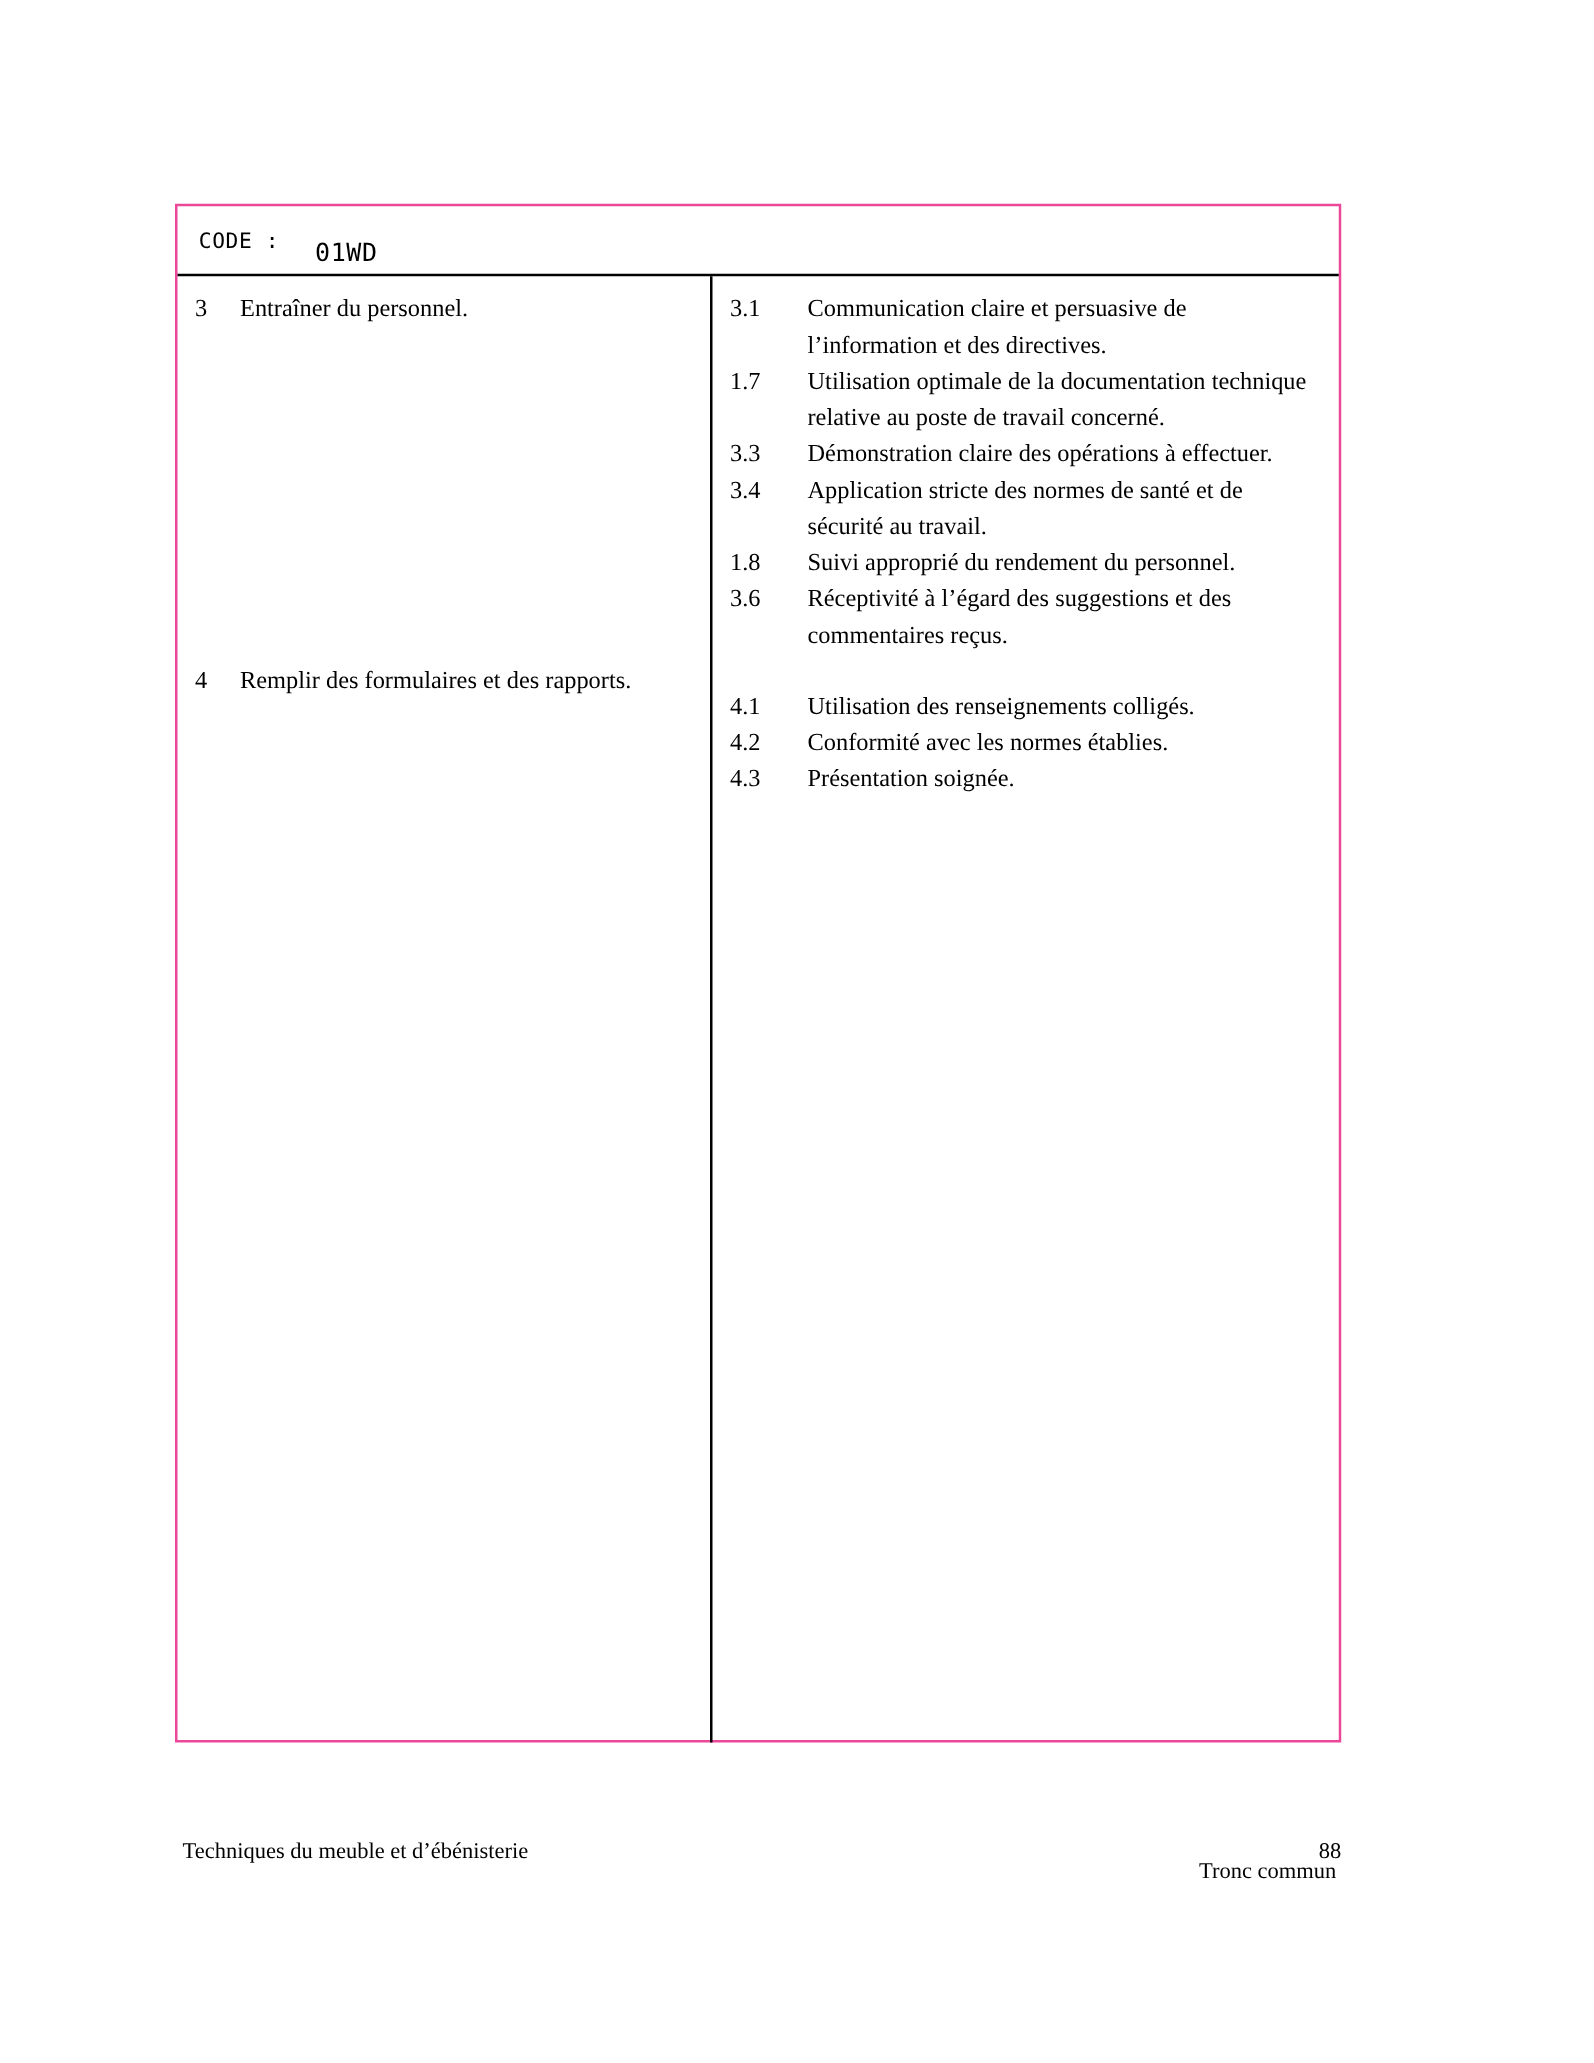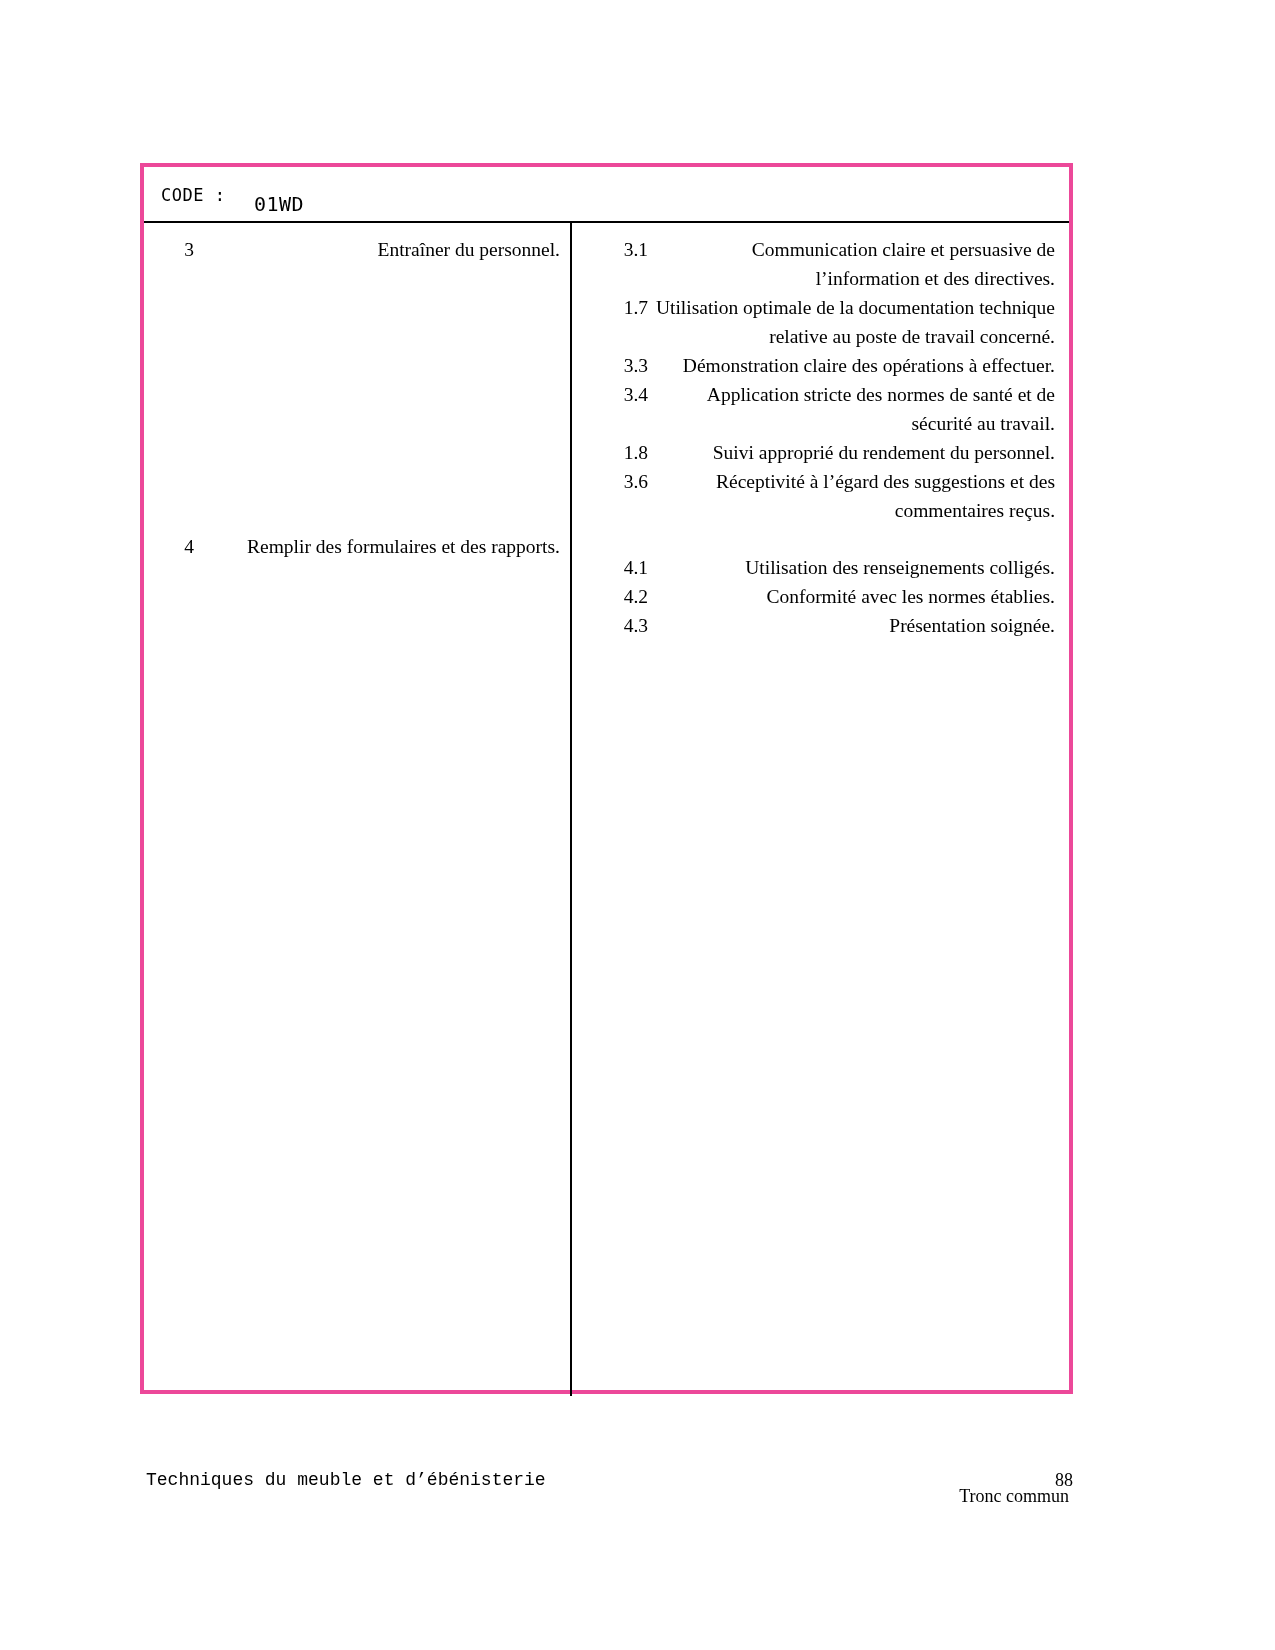--- a/index.html
+++ b/index.html
@@ -22,23 +22,22 @@
     height: 1650px;
   }
 
   
   .doc-table {
     position: absolute;
     left: 140px;
     top: 163px;
     width: 933px;
     height: 1231px;
-    border: 4px solid #ec4899;
-    box-sizing: border-box;
-    text-align: right;
+    border: 2px solid #ec4899;
+    box-sizing: border-box;
   }
 
   .code-row {
     position: relative;
     height: 56px;
     border-bottom: 2px solid #000;
     box-sizing: border-box;
   }
   .code-label {
     position: absolute;
@@ -111,21 +110,20 @@
     left: 140px;
     top: 1470px;
     width: 933px;
     height: 26px;
     font-size: 18px;
   }
   .footer-left {
     position: absolute;
     left: 6px;
     top: 0;
-    font-family: Liberation Mono, monospace;
   }
   .footer-center {
     position: absolute;
     left: 0;
     right: 0;
     top: 0;
     text-align: right;
   }
   .footer-right {
     position: absolute;

